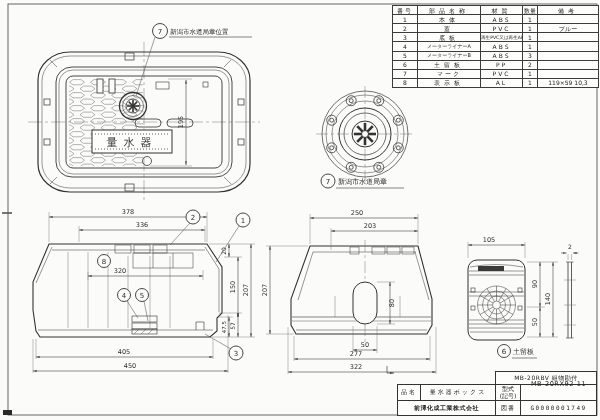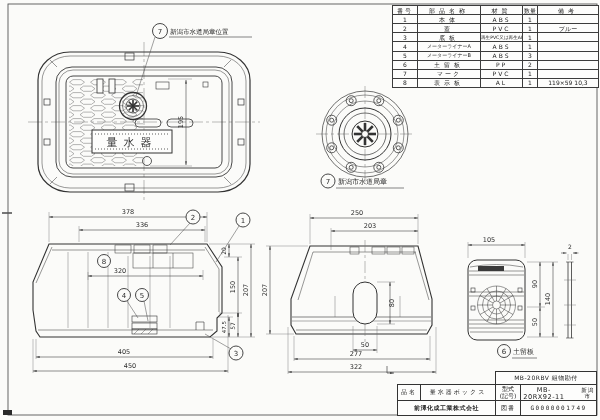--- a/index.html
+++ b/index.html
@@ -34,21 +34,21 @@
   #title-block{position:absolute;left:397px;top:371px;width:200px;height:45px;}
   #title-block .cell{
     position:absolute;border:1px solid #333;box-sizing:border-box;
     display:flex;align-items:center;justify-content:center;
     font-size:6px;color:#222;background:#fdfdfc;text-align:center;line-height:1.05;
   }
   .tb-note{left:98px;top:0;width:102px;height:14px;font-size:6px;letter-spacing:.5px;}
   .tb-namelabel{left:0;top:13px;width:24px;height:17px;letter-spacing:2px;}
   .tb-name{left:23px;top:13px;width:76px;height:17px;font-size:7.5px;letter-spacing:2px;}
   .tb-modellabel{left:98px;top:13px;width:26px;height:17px;flex-direction:column;font-size:4.8px;}
-  .tb-model{left:123px;top:13px;width:77px;height:19px;flex-direction:row;gap:13px;}
+  .tb-model{left:123px;top:13px;width:77px;height:19px;flex-direction:column;gap:13px;}
   .tb-model .l1{font-size:6.6px;letter-spacing:.5px;}
   .tb-model .l2{font-size:5.6px;letter-spacing:1px;}
   .tb-company{left:0;top:29px;width:99px;height:16px;font-size:9.5px;font-weight:600;letter-spacing:.5px;}
   .tb-dnolabel{left:98px;top:29px;width:26px;height:16px;letter-spacing:1px;}
   .tb-dno{left:123px;top:29px;width:77px;height:16px;font-size:7.5px;letter-spacing:1.5px;font-family:"DejaVu Sans Mono","DejaVu Sans",monospace;}
 </style>
 </head>
 <body>
 
 <div class="sheet">

